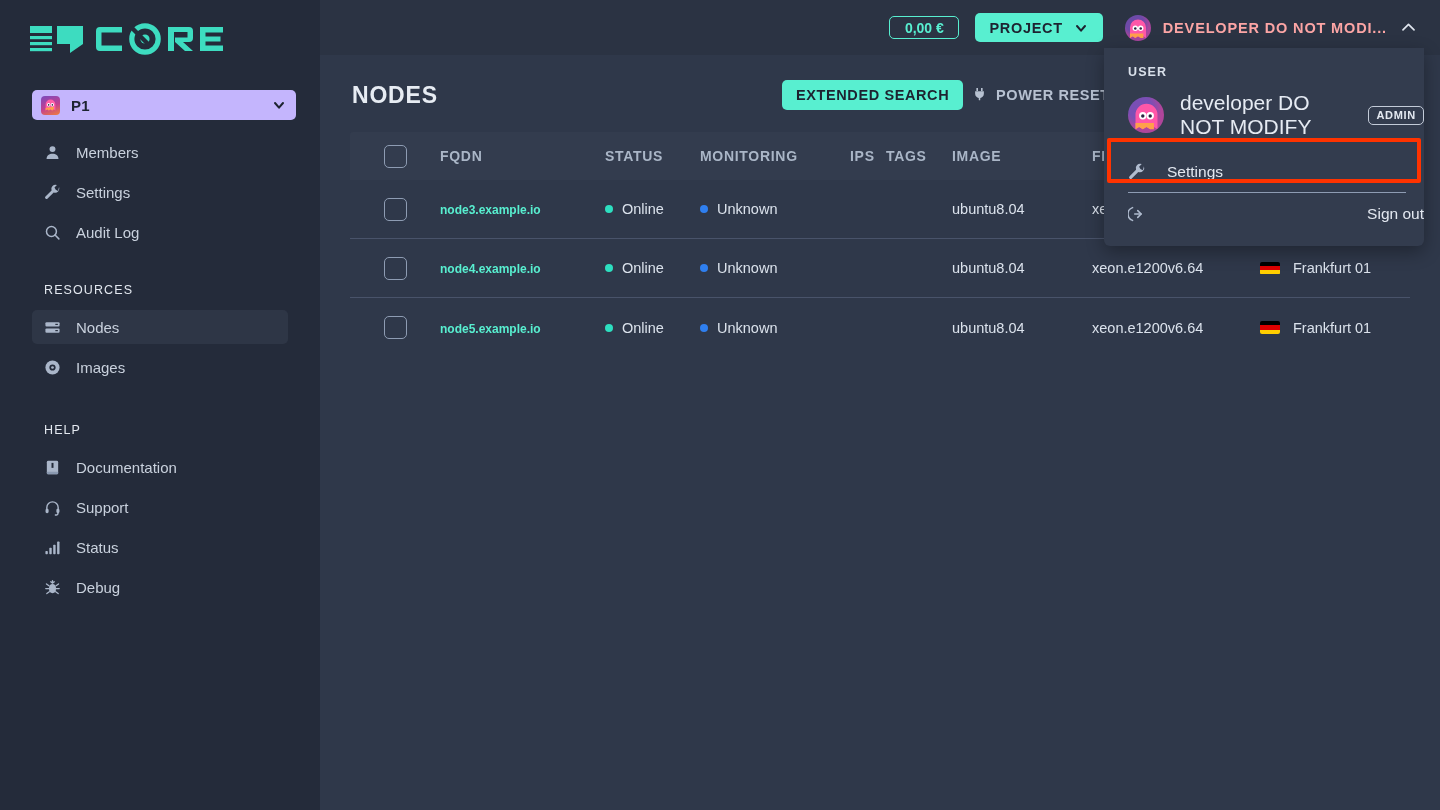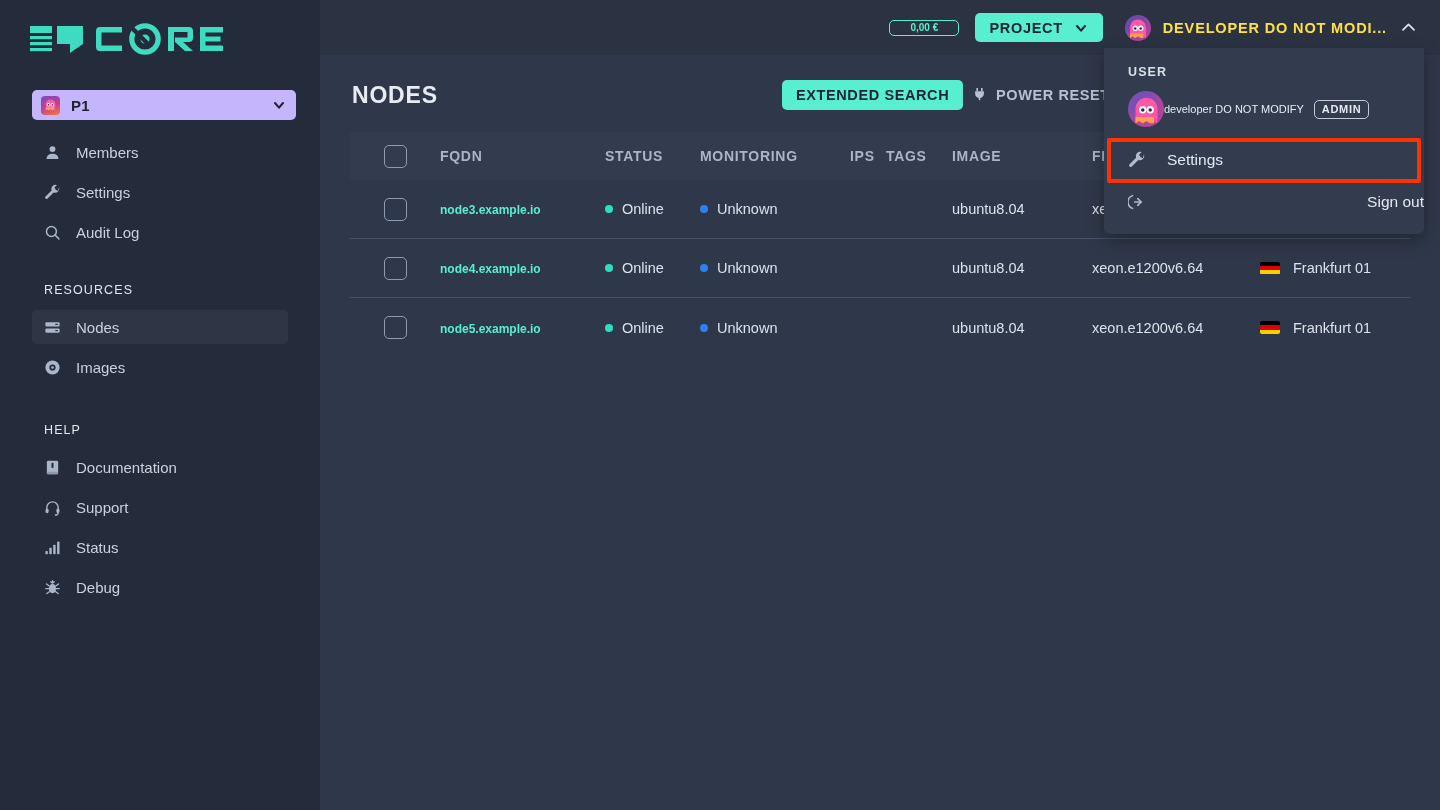--- a/index.html
+++ b/index.html
@@ -73,23 +73,23 @@
     background: #2f384a;
   }
   .topbar {
     position: absolute; left: 0; top: 0;
     width: 1120px; height: 55px;
     background: #2b3343;
     display: flex; align-items: center; justify-content: flex-end;
     padding-right: 18px;
   }
   .credit-pill {
-    height: 16px; min-width: 70px;
+    height: 23px; min-width: 70px;
     border: 1.5px solid #58efd0; border-radius: 5px;
-    color: #58efd0; font-size: 10px; font-weight: bold;
+    color: #58efd0; font-size: 14px; font-weight: bold;
     display: flex; align-items: center; justify-content: center;
     padding: 0 12px;
     cursor: pointer;
   }
   .project-btn {
     margin-left: 16px;
     height: 29px;
     background: #58efd0; border-radius: 5px;
     color: #1d2330; font-size: 14.5px; font-weight: bold;
     letter-spacing: .7px;
@@ -106,21 +106,21 @@
   }
   .user-av {
     width: 26px; height: 26px; border-radius: 50%;
     background: radial-gradient(circle at 38% 32%, #6d4aa8 0%, #6d4aa8 38%, #a8449c 60%, #a8449c 100%);
     display: flex; align-items: center; justify-content: center;
     flex: 0 0 auto; overflow: hidden;
   }
   .user-name {
     margin-left: 12px;
     font-size: 14.5px; font-weight: bold; letter-spacing: .85px;
-    color: #fde047;
+    color: #fca5a5;
     text-transform: uppercase;
   }
   .user-chev { margin-left: 12px; display: flex; }
 
   
   .page-title {
     position: absolute; left: 32px; top: 82px;
     font-size: 23px; font-weight: bold; letter-spacing: .8px;
     color: #e7ecf3;
   }
@@ -219,21 +219,21 @@
   .um-user {
     display: flex; align-items: center;
     padding: 6px 0 12px 24px;
   }
   .um-av {
     width: 36px; height: 36px; border-radius: 50%;
     background: radial-gradient(circle at 34% 30%, #7a4fb5 0%, #7a4fb5 34%, #b0459b 62%, #b0459b 100%);
     display: flex; align-items: center; justify-content: center;
     flex: 0 0 auto; overflow: hidden;
   }
-  .um-uname { font-size: 11px; color: #e6ebf3; }
+  .um-uname { margin-left: 16px; font-size: 21px; color: #e6ebf3; }
   .um-badge {
     margin-left: 10px;
     border: 1.2px solid #c3cbd8; border-radius: 5px;
     padding: 2px 7px 3px;
     font-size: 11px; font-weight: bold; letter-spacing: .7px;
     color: #e4e9f1;
   }
   .um-item {
     display: flex; align-items: center;
     height: 41px;

